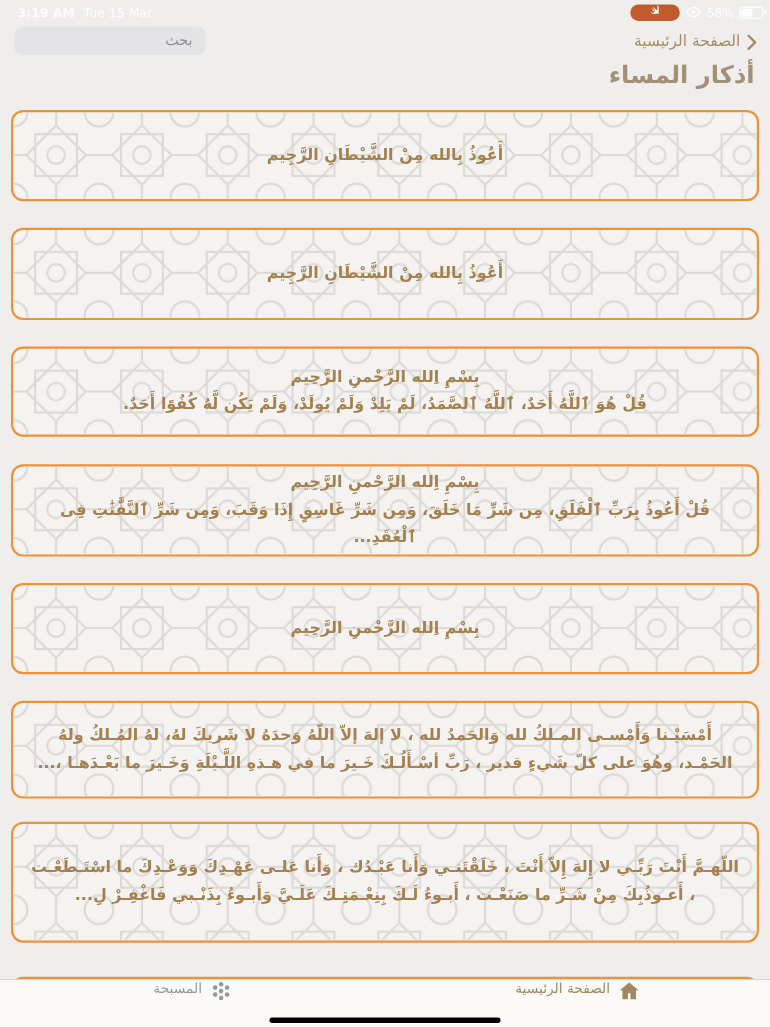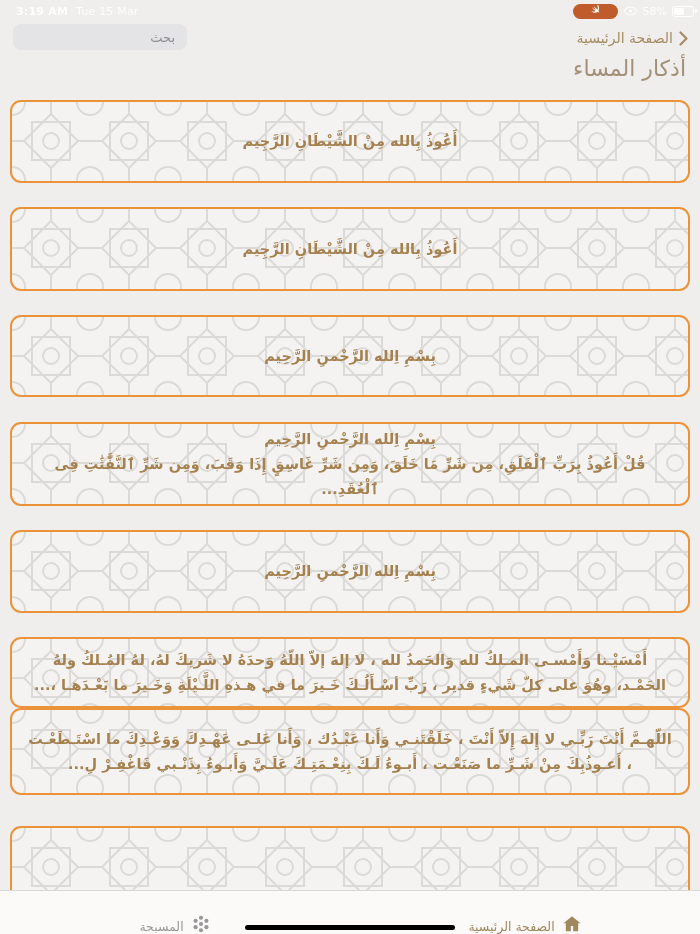--- a/index.html
+++ b/index.html
@@ -38,21 +38,21 @@
   .breadcrumb{
     position:absolute;right:12px;top:27px;height:22px;
     display:flex;align-items:center;gap:6px;direction:ltr;
     color:#a58c63;font-size:14px;cursor:pointer;
   }
   .breadcrumb svg{width:9px;height:15px;stroke:#a58c63;stroke-width:2.2;fill:none;stroke-linecap:round;stroke-linejoin:round}
   
   .page-title{
     position:absolute;top:56px;right:14px;left:14px;
     text-align:right;direction:rtl;
-    font-size:22px;font-weight:400;color:#a39078;
+    font-size:22px;font-weight:700;color:#a39078;
   }
   
   .cards{position:absolute;top:100px;left:10px;right:10px}
   .card{
     position:relative;box-sizing:border-box;
     border:2px solid #ec9339;border-radius:11px;
     background:#f4f3f1;overflow:hidden;
     display:flex;align-items:center;justify-content:center;
     cursor:pointer;
   }
@@ -62,21 +62,21 @@
     padding:0 14px;text-align:center;direction:rtl;
     color:#a5814f;font-weight:700;font-size:14.5px;line-height:25px;
   }
   
   .tab-bar{
     position:absolute;left:0;right:0;top:890px;height:44px;
     background:#fbfaf9;border-top:1px solid #d9d8d6;
     display:flex;direction:rtl;box-sizing:border-box;
   }
   .tab{
-    flex:1;display:flex;align-items:flex-end;justify-content:center;gap:7px;
+    flex:1;display:flex;align-items:flex-start;justify-content:center;gap:7px;
     font-size:12.5px;color:#98989a;cursor:pointer;direction:rtl;
   }
   .tab.active{color:#a2885e}
   .tab .tab-icon svg{width:20px;height:20px;fill:currentColor;display:block}
   .home-indicator{
     position:absolute;bottom:4px;left:50%;transform:translateX(-50%);
     width:210px;height:5.5px;background:#000;border-radius:3px;z-index:5;
   }
   .defs-svg{position:absolute;width:0;height:0}
 </style>
@@ -156,48 +156,49 @@
       <div class="card-text">
         <div>أَعُوذُ بِالله مِنْ الشَّيْطَانِ الرَّجِيم</div>
       </div>
     </div>
     <div class="card" style="height: 82px; margin-bottom: 25px;">
       <svg class="pat">
         <rect width="100%" height="100%" fill="url(#geoPattern)"></rect>
       </svg>
       <div class="card-text">
         <div>بِسْمِ اِلله الرَّحْمنِ الرَّحِيم</div>
+        <div>قُلْ هُوَ ٱللَّهُ أَحَدٌ، ٱللَّهُ ٱلصَّمَدُ، لَمْ يَلِدْ وَلَمْ يُولَدْ، وَلَمْ يَكُن لَّهُ كُفُوًا أَحَدٌ.</div>
       </div>
     </div>
     <div class="card" style="height: 84px; margin-bottom: 24px;">
       <svg class="pat">
         <rect width="100%" height="100%" fill="url(#geoPattern)"></rect>
       </svg>
       <div class="card-text">
         <div>بِسْمِ اِلله الرَّحْمنِ الرَّحِيم</div>
         <div>قُلْ أَعُوذُ بِرَبِّ ٱلْفَلَقِ، مِن شَرِّ مَا خَلَقَ، وَمِن شَرِّ غَاسِقٍ إِذَا وَقَبَ، وَمِن شَرِّ ٱلنَّفَّٰثَٰتِ فِى ٱلْعُقَدِ...</div>
       </div>
     </div>
     <div class="card" style="height: 83px; margin-bottom: 24px;">
       <svg class="pat">
         <rect width="100%" height="100%" fill="url(#geoPattern)"></rect>
       </svg>
       <div class="card-text">
         <div>بِسْمِ اِلله الرَّحْمنِ الرَّحِيم</div>
       </div>
     </div>
-    <div class="card" style="height: 71px; ">
+    <div class="card" style="height: 89px; margin-bottom: 21px;">
       <svg class="pat">
         <rect width="100%" height="100%" fill="url(#geoPattern)"></rect>
       </svg>
       <div class="card-text">
         <div>أَمْسَيْـنا وَأَمْسـى المـلكُ لله وَالحَمدُ لله ، لا إلهَ إلاّ اللّهُ وَحدَهُ لا شَريكَ لهُ، لهُ المُـلكُ ولهُ الحَمْـد، وهُوَ على كلّ شَيءٍ قدير ، رَبِّ أسْـأَلُـكَ خَـيرَ ما في هـذهِ اللَّـيْلَةِ وَخَـيرَ ما بَعْـدَهـا ،...</div>
       </div>
     </div>
-    <div class="card" style="height: 87px; margin-bottom: 31px;">
+    <div class="card" style="height: 110px; margin-bottom: 31px;">
       <svg class="pat">
         <rect width="100%" height="100%" fill="url(#geoPattern)"></rect>
       </svg>
       <div class="card-text">
         <div>اللّهـمَّ أَنْتَ رَبِّـي لا إِلهَ إِلاّ أَنْتَ ، خَلَقْتَنـي وَأَنا عَبْـدُك ، وَأَنا عَلـى عَهْـدِكَ وَوَعْـدِكَ ما اسْتَـطَعْـت ، أَعـوذُبِكَ مِنْ شَـرِّ ما صَنَعْـت ، أَبـوءُ لَـكَ بِنِعْـمَتِـكَ عَلَـيَّ وَأَبـوءُ بِذَنْـبي فَاغْفِـرْ لِ...</div>
       </div>
     </div>
     <div class="card" style="height: 80px; margin-bottom: 0px;">
       <svg class="pat">
         <rect width="100%" height="100%" fill="url(#geoPattern)"></rect>

